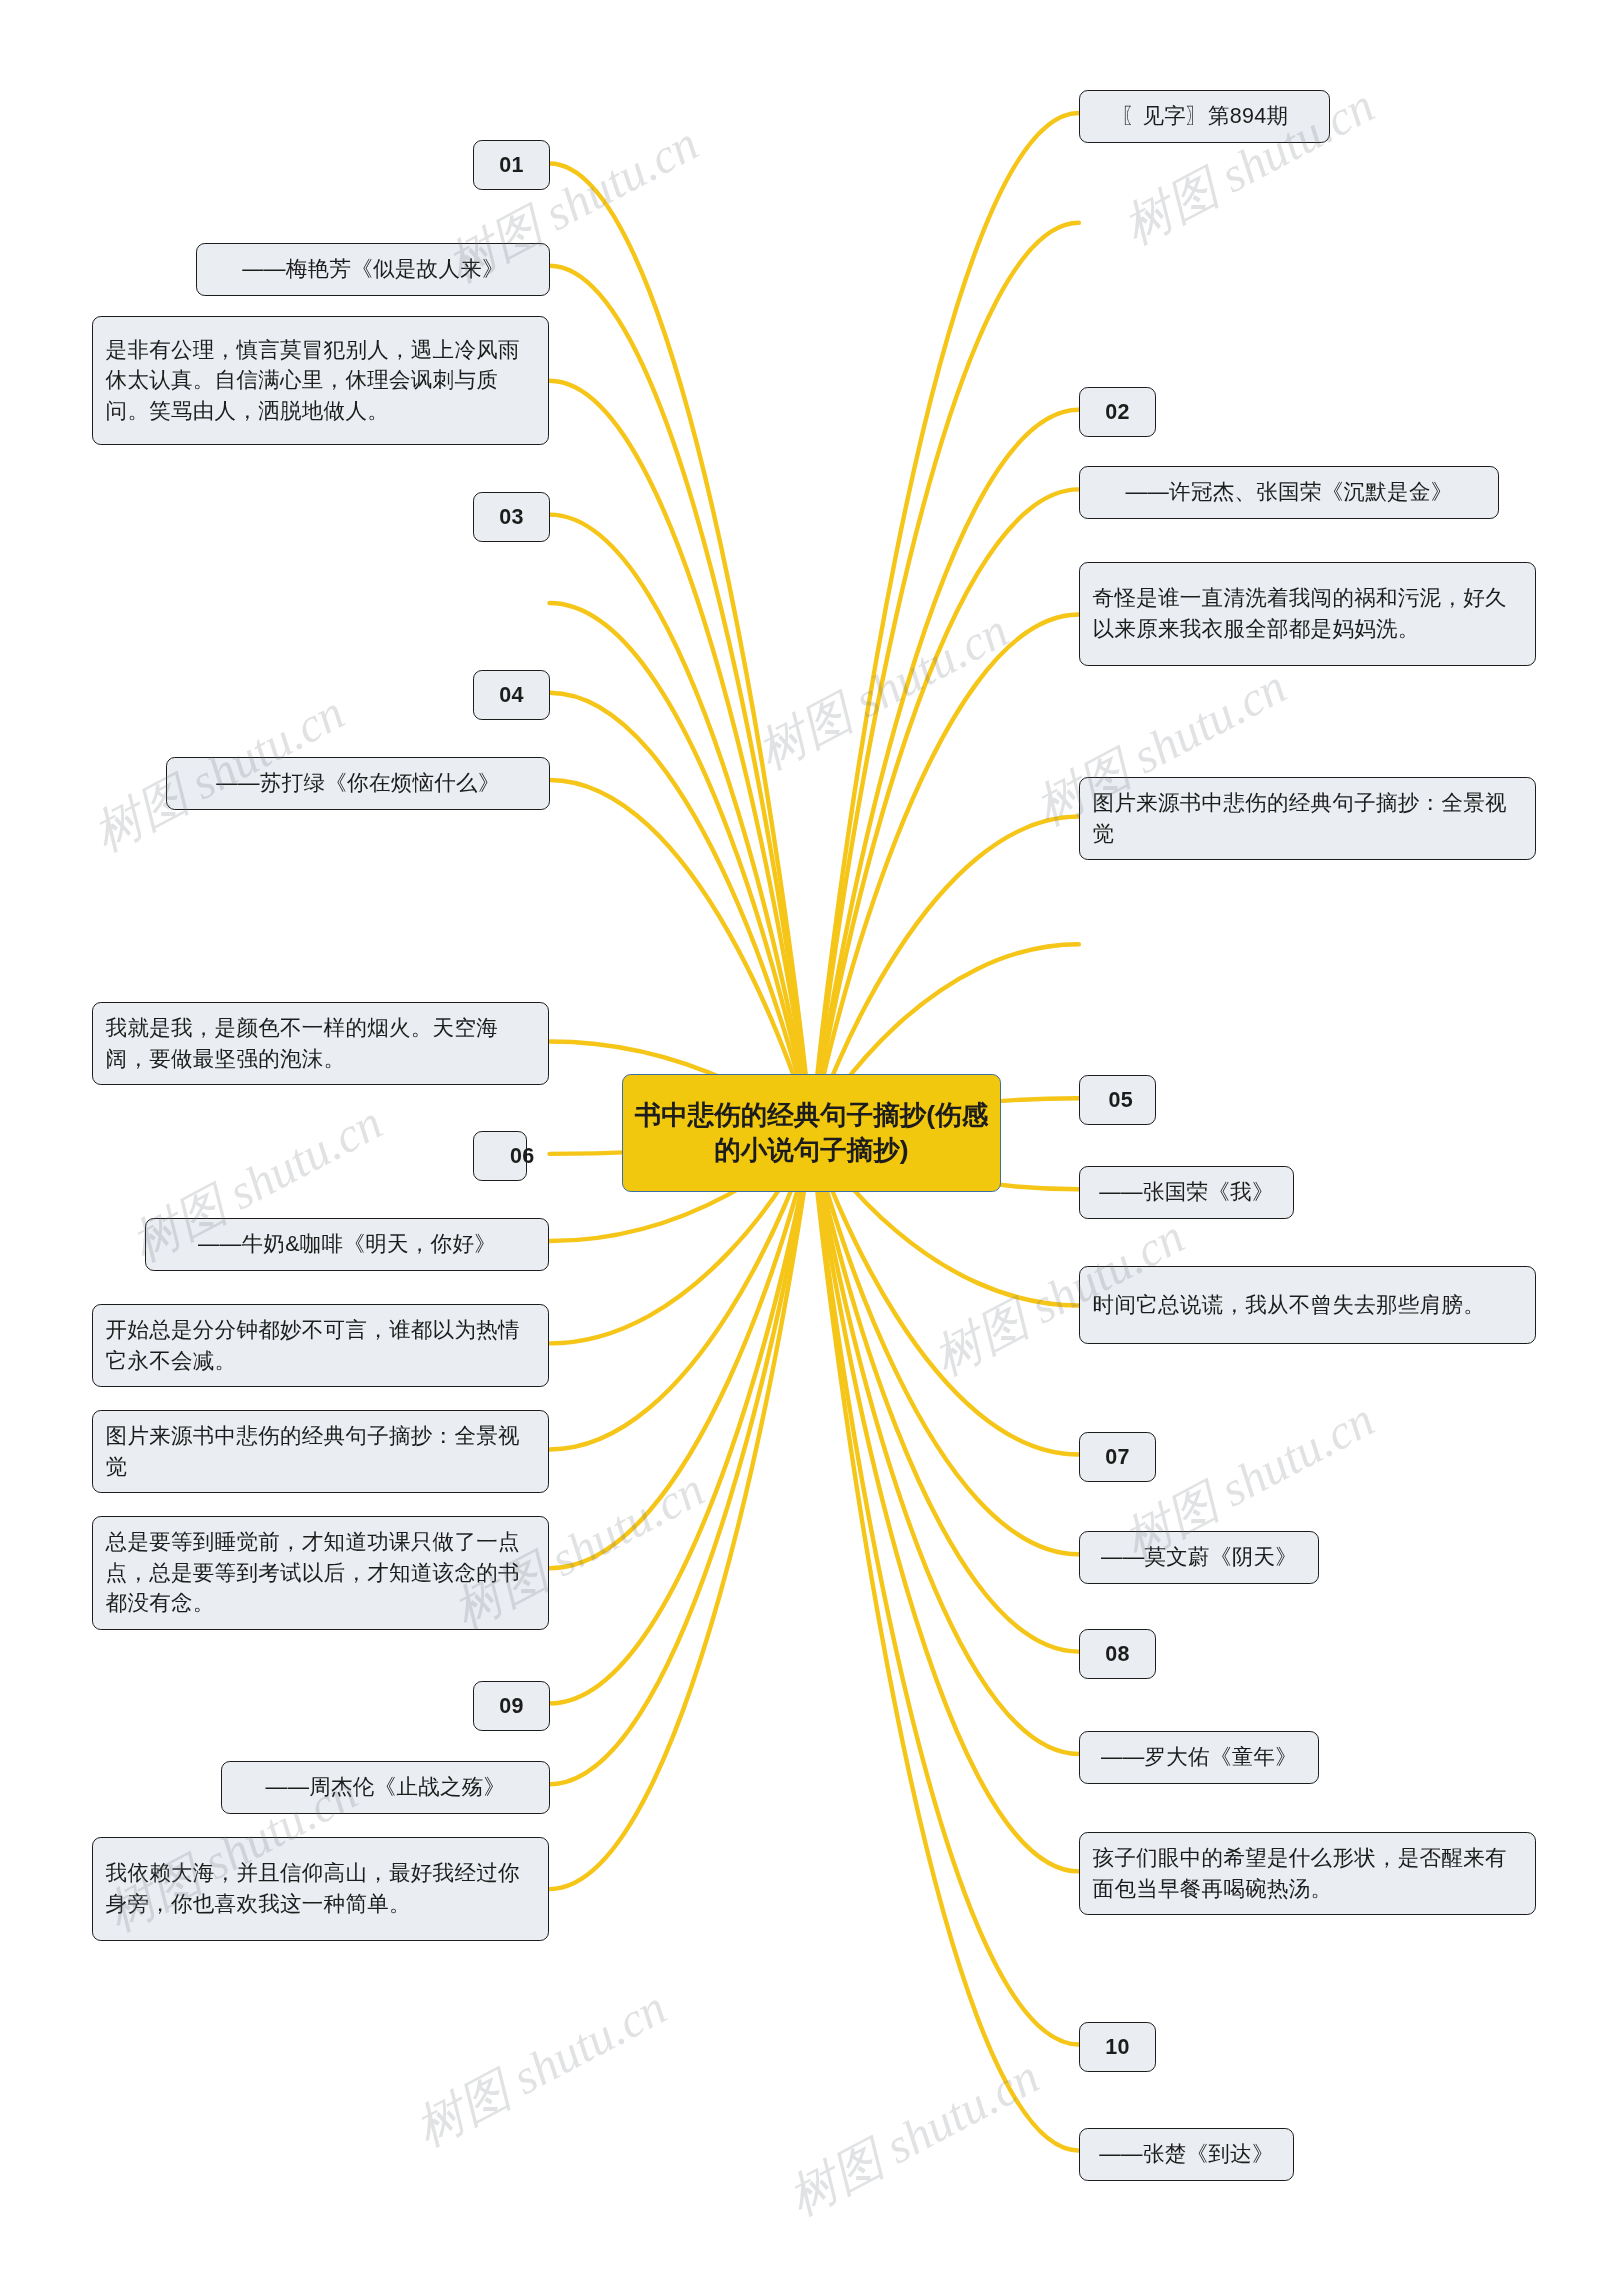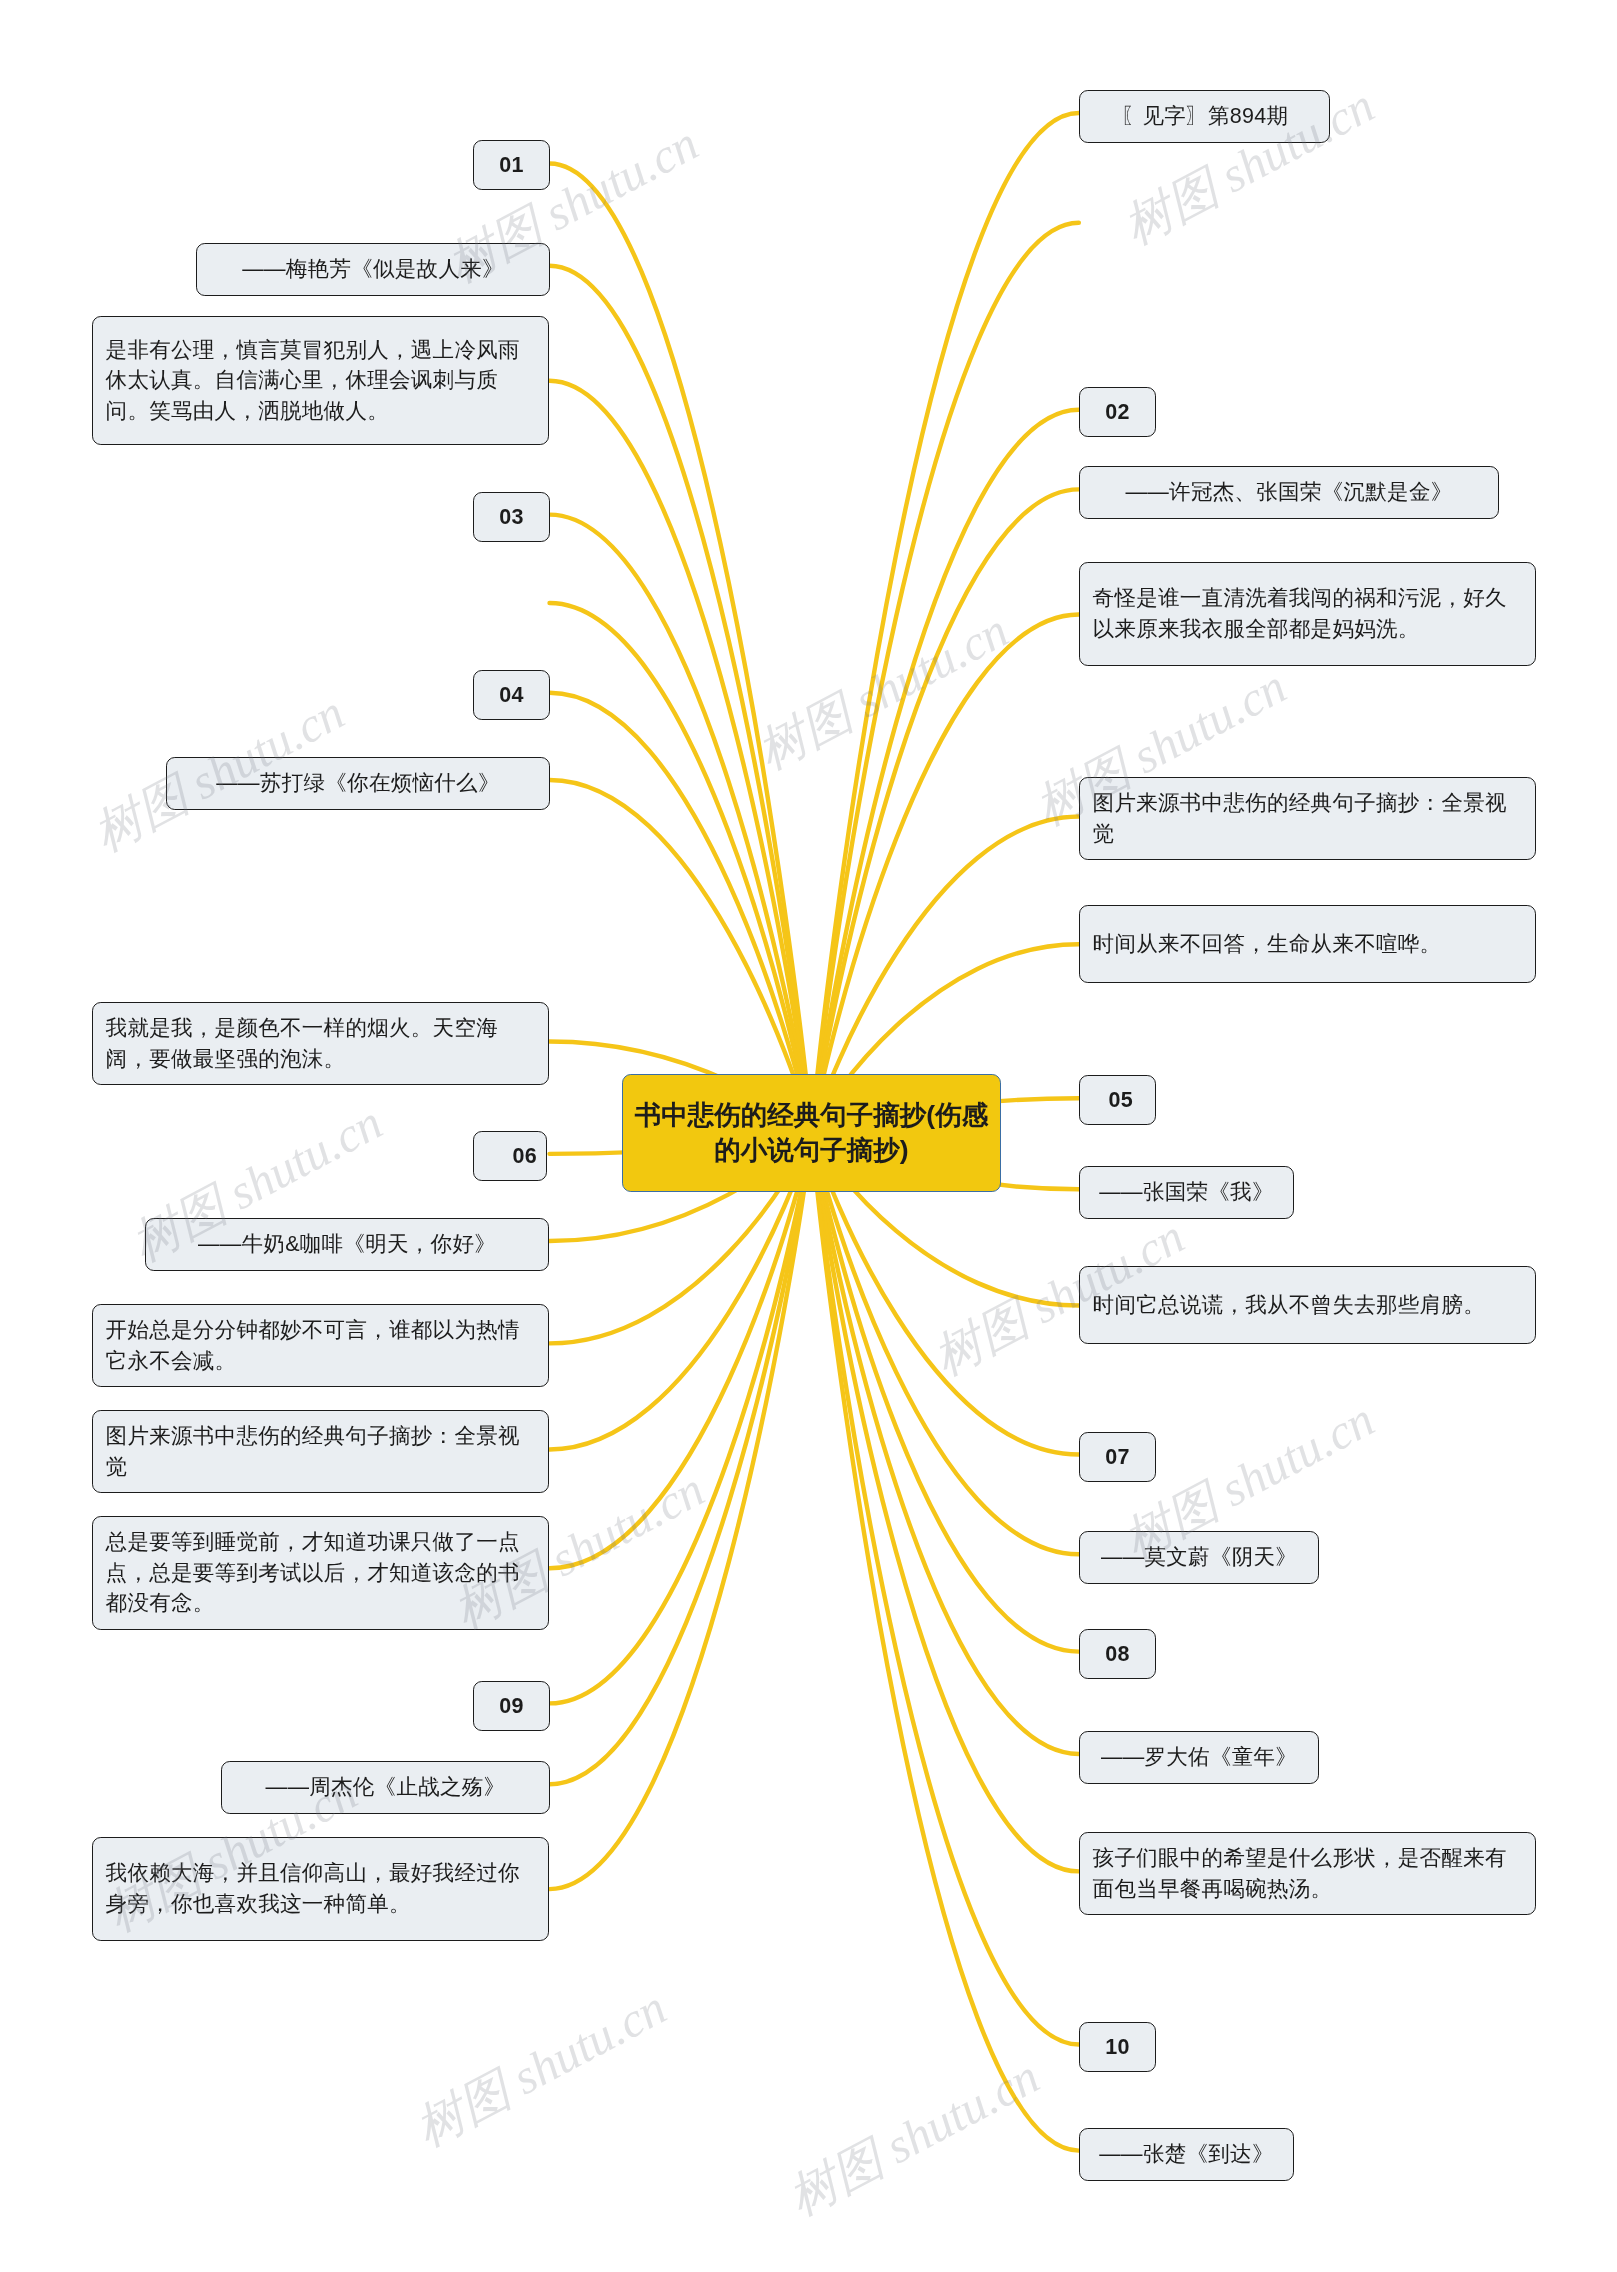--- a/index.html
+++ b/index.html
@@ -126,21 +126,21 @@
     </div>
     <div class="node left idx" style="left: 473px; top: 670px; width: 77px; min-height: 45px;">
       <span class="txt" style="text-align: center;">04</span>
     </div>
     <div class="node left" style="left: 166px; top: 757px; width: 384px; min-height: 45px; justify-content: center;">
       <span class="txt" style="text-align: center;">——苏打绿《你在烦恼什么》</span>
     </div>
     <div class="node left" style="left: 92px; top: 1002px; width: 457px; min-height: 78px;">
       <span class="txt">我就是我，是颜色不一样的烟火。天空海阔，要做最坚强的泡沫。</span>
     </div>
-    <div class="node left idx" style="left: 473px; top: 1131px; width: 74px; min-height: 45px; padding-left: 36px;">
+    <div class="node left idx" style="left: 473px; top: 1131px; width: 54px; min-height: 45px; padding-left: 36px;">
       <span class="txt" style="text-align: center;">06</span>
     </div>
     <div class="node left" style="left: 145px; top: 1218px; width: 404px; min-height: 45px; justify-content: center;">
       <span class="txt" style="text-align: center;">——牛奶&amp;咖啡《明天，你好》</span>
     </div>
     <div class="node left" style="left: 92px; top: 1304px; width: 457px; min-height: 78px;">
       <span class="txt">开始总是分分钟都妙不可言，谁都以为热情它永不会减。</span>
     </div>
     <div class="node left" style="left: 92px; top: 1410px; width: 457px; min-height: 78px;">
       <span class="txt">图片来源书中悲伤的经典句子摘抄：全景视觉</span>
@@ -164,23 +164,20 @@
       <span class="txt" style="text-align: center;">02</span>
     </div>
     <div class="node right" style="left: 1079px; top: 466px; width: 420px; min-height: 45px; justify-content: center;">
       <span class="txt" style="text-align: center;">——许冠杰、张国荣《沉默是金》</span>
     </div>
     <div class="node right" style="left: 1079px; top: 562px; width: 457px; min-height: 104px;">
       <span class="txt">奇怪是谁一直清洗着我闯的祸和污泥，好久以来原来我衣服全部都是妈妈洗。</span>
     </div>
     <div class="node right" style="left: 1079px; top: 777px; width: 457px; min-height: 78px;">
       <span class="txt">图片来源书中悲伤的经典句子摘抄：全景视觉</span>
-    </div>
-    <div class="node right" style="left: 1079px; top: 905px; width: 457px; min-height: 78px;">
-      <span class="txt">时间从来不回答，生命从来不喧哗。</span>
     </div>
     <div class="node right idx" style="left: 1079px; top: 1075px; width: 77px; min-height: 45px; padding-left: 13px;">
       <span class="txt" style="text-align: center;">05</span>
     </div>
     <div class="node right" style="left: 1079px; top: 1166px; width: 215px; min-height: 45px; justify-content: flex-start;">
       <span class="txt" style="text-align: center;">——张国荣《我》</span>
     </div>
     <div class="node right" style="left: 1079px; top: 1266px; width: 457px; min-height: 78px;">
       <span class="txt">时间它总说谎，我从不曾失去那些肩膀。</span>
     </div>

